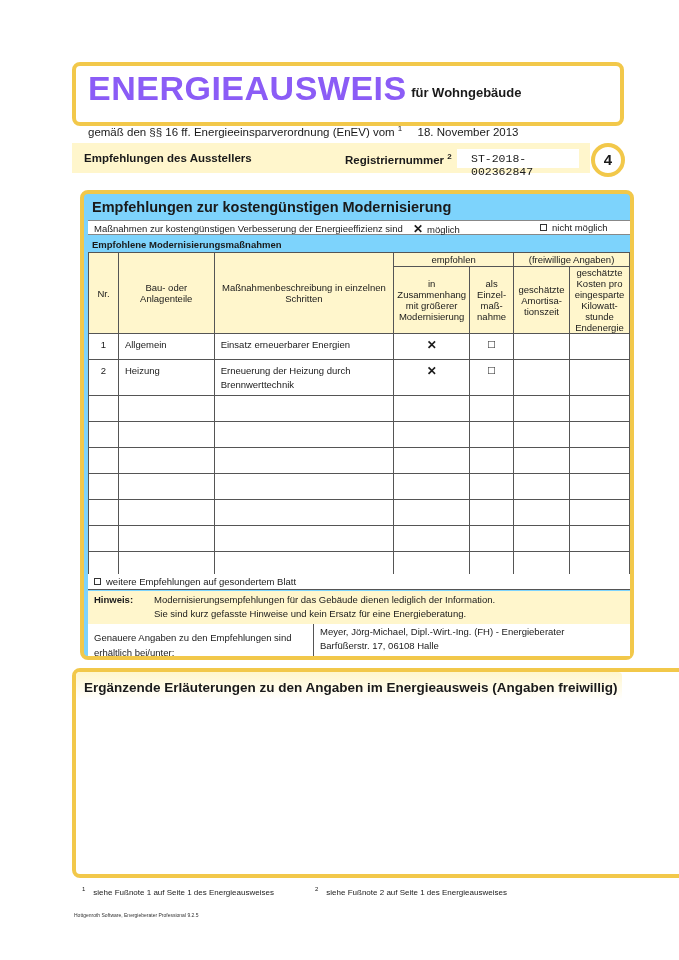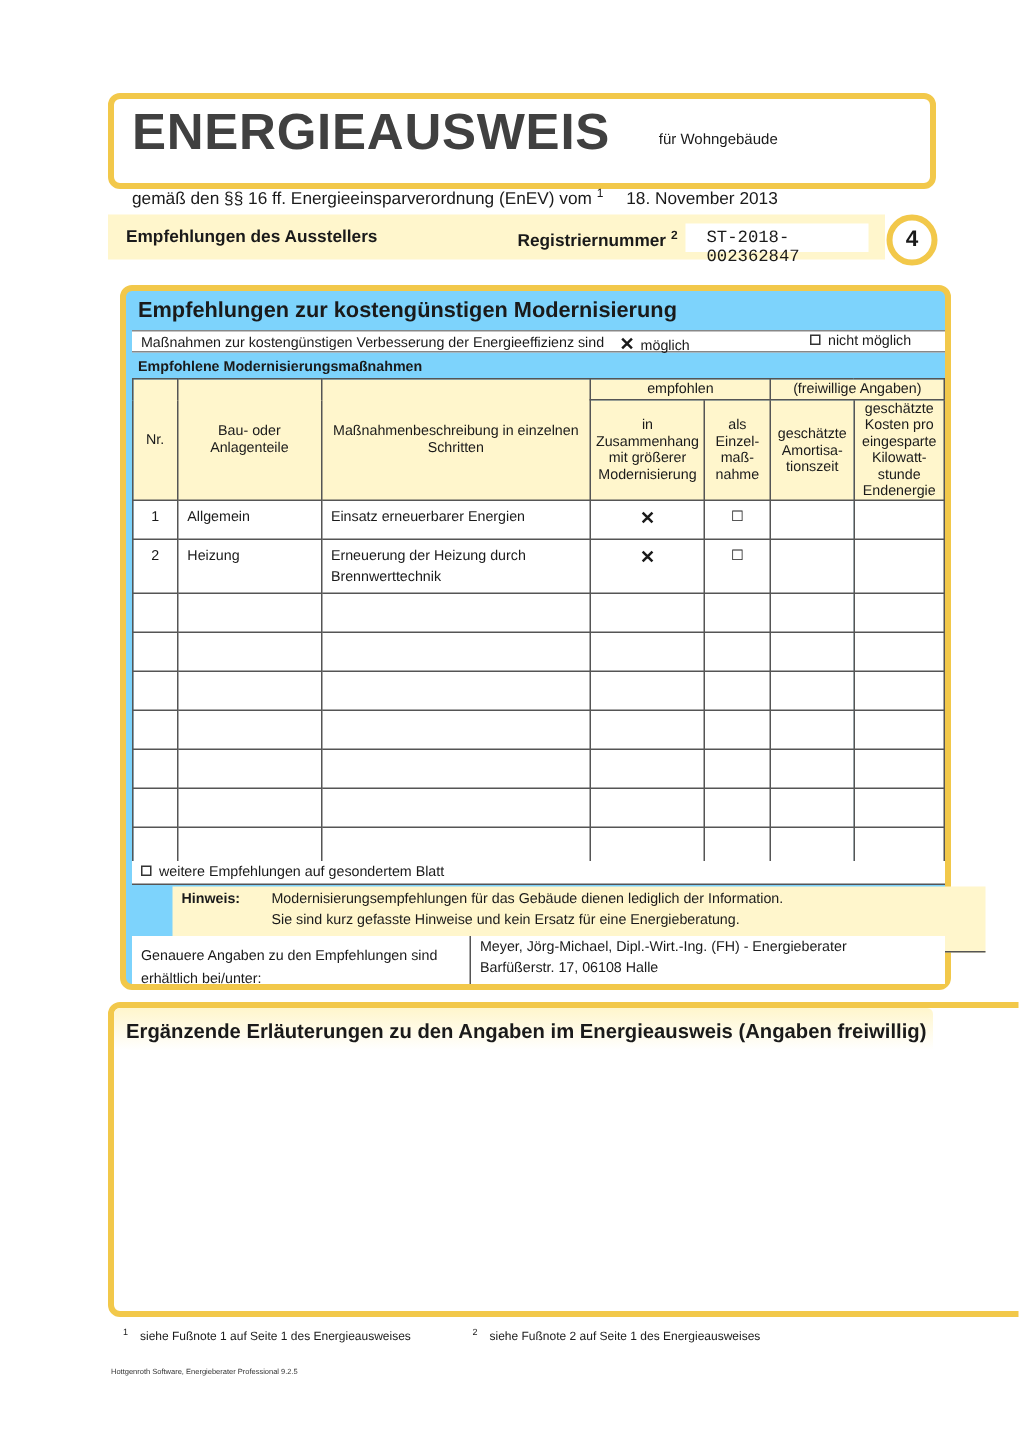--- a/index.html
+++ b/index.html
@@ -3,22 +3,22 @@
 <meta charset="utf-8">
 <style>
   * { box-sizing: border-box; margin: 0; padding: 0; }
   html, body { width: 679px; height: 960px; background: #ffffff; }
   body { position: relative; font-family: "Liberation Sans", sans-serif; color: #1a1a1a; overflow: hidden; }
 
   .frame { position: absolute; border: 4px solid #f2c84a; border-radius: 8px; background: #fff; }
 
   
   #header { left: 72px; top: 62px; width: 552px; height: 64px; padding: 4px 12px; }
-  #header .title { font-size: 34px; font-weight: bold; letter-spacing: 0.5px; line-height: 36px; color: #404040; }
-  #header .subtitle-right { font-size: 10px; font-weight: normal; margin-left: 28px; vertical-align: 3px; }
+  #header .title { font-size: 34px; font-weight: bold; letter-spacing: 0.5px; line-height: 36px; color: #8b5cf6; }
+  #header .subtitle-right { font-size: 13px; font-weight: bold; margin-left: 0; vertical-align: 3px; }
   #header .line2 { font-size: 11.5px; margin-top: 18px; }
   #header .line2 sup { font-size: 8px; }
   #header .date { margin-left: 12px; }
 
   
   #regbar { position: absolute; left: 72px; top: 143px; width: 518px; height: 30px; background: #fff6cc; }
   #regbar .left { position: absolute; left: 12px; top: 9px; font-size: 11.5px; font-weight: bold; }
   #regbar .reglabel { position: absolute; left: 273px; top: 9px; font-size: 11.5px; font-weight: bold; }
   #regbar .reglabel sup { font-size: 8px; }
   #regbar .regval { position: absolute; left: 385px; top: 6px; width: 122px; height: 19px; background: #fff; font-size: 11.5px; padding: 3px 0 0 14px; font-family: Liberation Mono, monospace; }
@@ -37,21 +37,21 @@
 
   table.grid { position: absolute; left: 4px; top: 58px; width: 542px; border-collapse: collapse; font-size: 9.5px; }
   table.grid td, table.grid th { border: 1px solid #555; }
   table.grid th { font-weight: normal; text-align: center; vertical-align: middle; line-height: 11px; background: #fff6cc; padding: 0 1px; }
   table.grid td { background: #fff; height: 26px; vertical-align: top; padding: 4px 6px 0 6px; line-height: 14px; }
   table.grid td.c { text-align: center; }
   table.grid tr.tall td { height: 36px; }
   .cell-x { font-size: 12px; font-weight: bold; }
 
   #main .more { position: absolute; left: 4px; top: 380px; width: 542px; height: 16px; background: #fff; border-bottom: 1px solid #555; font-size: 9.5px; padding: 2px 6px; }
-  #main .hint { position: absolute; left: 4px; top: 397px; width: 542px; height: 44px; background: #fff6cc; font-size: 9.5px; border-bottom: 1px solid #555; margin-left: 27px; }
+  #main .hint { position: absolute; left: 4px; top: 397px; width: 542px; height: 44px; background: #fff6cc; font-size: 9.5px; border-bottom: 1px solid #555; }
   #main .hint .lbl { position: absolute; left: 6px; top: 3px; font-weight: bold; }
   #main .hint .l1 { position: absolute; left: 66px; top: 3px; }
   #main .hint .l2 { position: absolute; left: 66px; top: 17px; }
   #main .contact { position: absolute; left: 4px; top: 430px; width: 542px; height: 32px; background: #fff; font-size: 9.5px; }
   #main .contact .lbl { position: absolute; left: 6px; top: 6px; width: 215px; line-height: 15px; }
   #main .contact .divider { position: absolute; left: 225px; top: 0; width: 1px; height: 32px; background: #555; }
   #main .contact .val { position: absolute; left: 232px; top: 1px; line-height: 14px; }
 
   
   #notes { left: 72px; top: 668px; width: 630px; height: 210px; }

